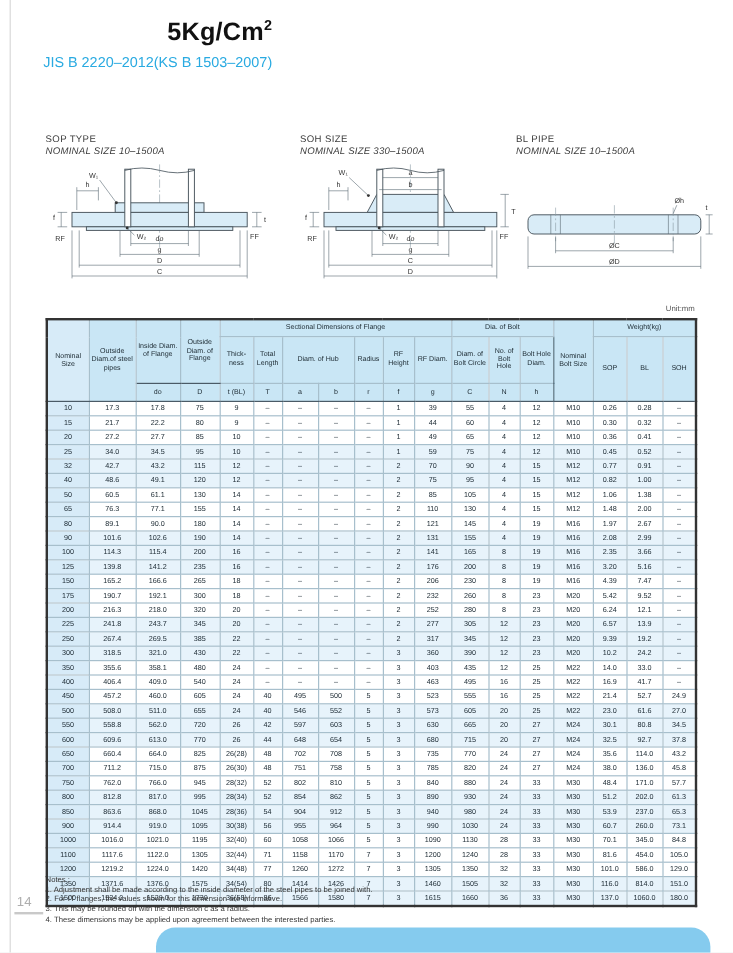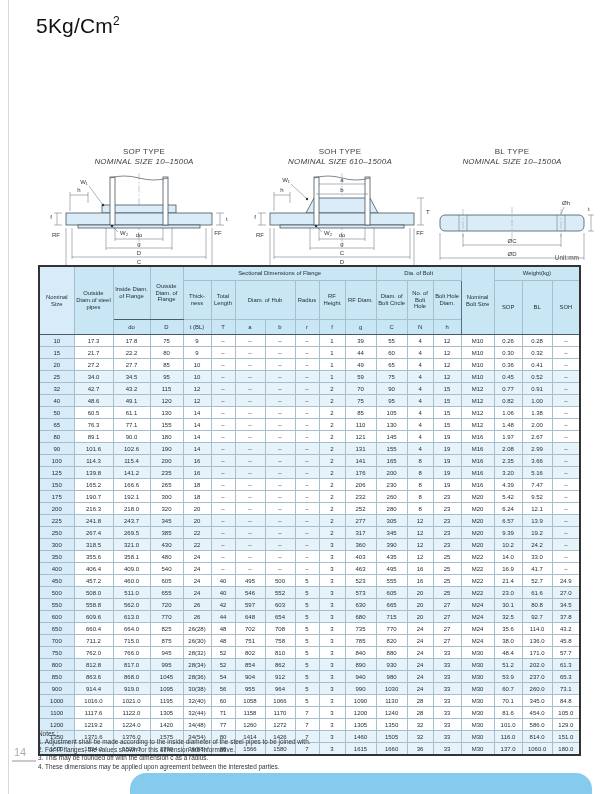--- a/index.html
+++ b/index.html
@@ -2,29 +2,29 @@
 <html><head>
 <meta charset="utf-8">
 <style>
   html,body{margin:0;padding:0;background:#e9e9e9;}
   .page{position:relative;width:611px;height:794px;background:#ffffff;overflow:hidden;
         font-family:"Liberation Sans",sans-serif;color:#222;}
   .edge-line{position:absolute;left:8px;top:0;bottom:0;width:1px;background:#d9d9d9;}
 
   
   .title-block{position:absolute;left:36px;top:14px;}
-  .main-title{font-size:21px;font-weight:normal;color:#111;letter-spacing:.2px;text-align:right;}
+  .main-title{font-size:21px;font-weight:bold;color:#111;letter-spacing:.2px;text-align:right;}
   .main-title sup{font-size:12px;}
   .std-line{margin-top:6px;font-size:12px;color:#29aae1;}
   .sub-line{margin-top:2px;font-size:12px;color:#29aae1;}
   .sub-line sup{font-size:8px;}
 
   
   .diagrams{position:absolute;left:38px;top:110px;width:556px;display:flex;}
-  .diagram{text-align:center;margin-top:36px;}
+  .diagram{text-align:left;}
   .diagram.sop{width:212px;}
   .diagram.soh{width:180px;}
   .diagram.bl{width:164px;}
   .dg-title{font-size:8px;color:#3c3c3c;line-height:11px;letter-spacing:.3px;}
   .dg-sub{font-size:8px;color:#3c3c3c;line-height:10px;letter-spacing:.2px;font-style:italic;}
   .diagram svg{margin-top:4px;}
   .fl{fill:#d9ecf7;stroke:#4a565e;stroke-width:.8;}
   .pipe{fill:#ffffff;stroke:#4a565e;stroke-width:.8;}
   .cl{stroke:#8a9aa5;stroke-width:.5;stroke-dasharray:7 2 1.5 2;fill:none;}
   .dim{stroke:#5a6a74;stroke-width:.5;fill:none;}
@@ -63,20 +63,21 @@
                background:#85cbee;border-radius:16px;}
 </style>
 </head>
 <body>
 
 <div class="page">
   <div class="edge-line"></div>
 
   <div class="title-block">
     <div class="main-title"><span>5Kg/Cm</span><sup>2</sup></div>
+    <div class="std-line">JIS B 2220–2012(KS B 1503–2007)</div>
   </div>
 
   <div class="diagrams">
 
     <div class="diagram sop">
       <div class="dg-title">SOP TYPE</div>
       <div class="dg-sub">NOMINAL SIZE 10–1500A</div>
       <svg width="200" height="104" viewBox="0 0 200 104">
         <line class="cl" x1="95" y1="2" x2="95" y2="74"></line>
         <rect class="fl" x="58" y="34" width="74" height="8"></rect>
@@ -118,22 +119,22 @@
           <circle class="dot" cx="68" cy="55" r="1.2"></circle>
         <line class="dim" x1="172" y1="42" x2="180" y2="42"></line>
           <line class="dim" x1="172" y1="54" x2="180" y2="54"></line>
           <line class="dim" x1="176" y1="42" x2="176" y2="54"></line>
         <text class="lbl lbl-l" x="182" y="50">t</text>
         <text class="lbl" x="174" y="64">FF</text>
       </svg>
     </div>
 
     <div class="diagram soh">
-      <div class="dg-title">SOH TYPE</div>
-      <div class="dg-sub">NOMINAL SIZE 610–1500A</div>
+      <div class="dg-title">SOH SIZE</div>
+      <div class="dg-sub">NOMINAL SIZE 330–1500A</div>
       <svg width="185" height="104" viewBox="0 0 185 104">
         <line class="cl" x1="92" y1="2" x2="92" y2="74"></line>
         <path class="fl" d="M56 42 L64 27 L120 27 L128 42 Z"></path>
         <rect class="fl" x="20" y="42" width="144" height="12"></rect>
         <rect class="fl" x="30" y="54" width="124" height="3"></rect>
         <rect class="pipe" x="64" y="6" width="5" height="48"></rect>
         <rect class="pipe" x="115" y="6" width="5" height="48"></rect>
         <path class="thin" d="M64 7 Q 78 3 92 7 T 120 7"></path>
         <line class="dim" x1="69" y1="13" x2="115" y2="13"></line>
         <text class="lbl" x="92" y="11">a</text>
@@ -172,21 +173,21 @@
           <circle class="dot" cx="66" cy="55" r="1.2"></circle>
         <line class="dim" x1="167" y1="27" x2="174" y2="27"></line>
           <line class="dim" x1="167" y1="54" x2="174" y2="54"></line>
           <line class="dim" x1="171" y1="27" x2="171" y2="54"></line>
         <text class="lbl lbl-l" x="176" y="43">T</text>
         <text class="lbl" x="170" y="64">FF</text>
       </svg>
     </div>
 
     <div class="diagram bl">
-      <div class="dg-title">BL TYPE</div>
+      <div class="dg-title">BL PIPE</div>
       <div class="dg-sub">NOMINAL SIZE 10–1500A</div>
       <svg width="164" height="104" viewBox="0 0 164 104">
         <rect class="fl" x="10" y="44" width="144" height="16" rx="5"></rect>
         <line class="cl" x1="82" y1="36" x2="82" y2="68"></line>
         <line class="cl" x1="33" y1="38" x2="33" y2="66"></line>
         <line class="cl" x1="131" y1="38" x2="131" y2="66"></line>
         <line class="dim" x1="29" y1="44" x2="29" y2="60"></line>
           <line class="dim" x1="37" y1="44" x2="37" y2="60"></line>
         <line class="dim" x1="127" y1="44" x2="127" y2="60"></line>
           <line class="dim" x1="135" y1="44" x2="135" y2="60"></line>

